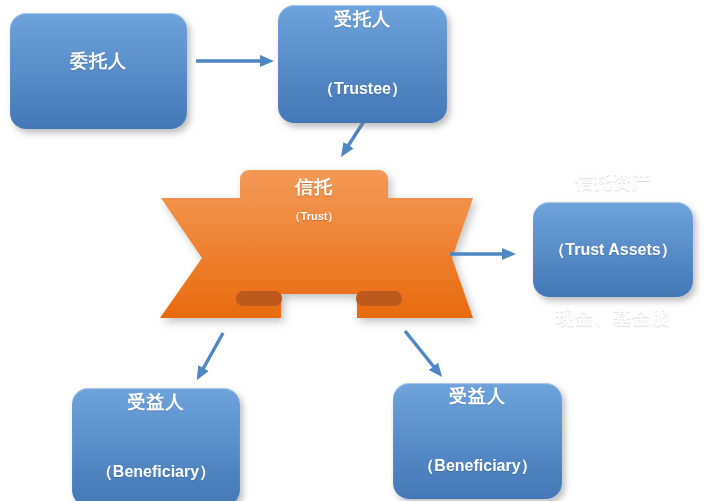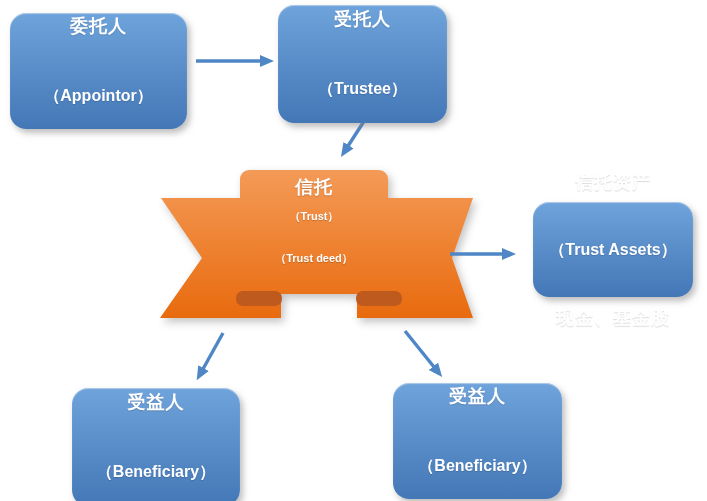--- a/index.html
+++ b/index.html
@@ -74,21 +74,20 @@
 
     <path class="edge" marker-end="url(#ah)" d="M196,61 L261,61"></path>
     <path class="edge" marker-end="url(#ah)" d="M370,112 L348,146"></path>
     <path class="edge" marker-end="url(#ah)" d="M450,254 L503,254"></path>
     <path class="edge" marker-end="url(#ah)" d="M223,333 L203,369"></path>
     <path class="edge" marker-end="url(#ah)" d="M405,331 L434,367"></path>
   </svg>
 
   <div class="node two-line" id="box-appointor">
     <div class="zh">委托人</div>
-    <div class="en">（Appointor）</div>
   </div>
 
   <div class="node two-line" id="box-trustee">
     <div class="zh">受托人</div>
     <div class="en">（Trustee）</div>
   </div>
 
   <div class="node" id="box-assets">
     <div class="zh">信托资产</div>
     <div class="en">（Trust Assets）</div>
@@ -102,16 +101,15 @@
 
   <div class="node two-line" id="box-beneficiary-right">
     <div class="zh">受益人</div>
     <div class="en">（Beneficiary）</div>
   </div>
 
   <div id="ribbon-text">
     <div class="rl-zh">信托</div>
     <div class="rl-en">（Trust）</div>
     <div class="rl-spacer"></div>
-    <div class="rl-en">（Trust deed）</div>
   </div>
 
 </div>
 
 </body></html>

